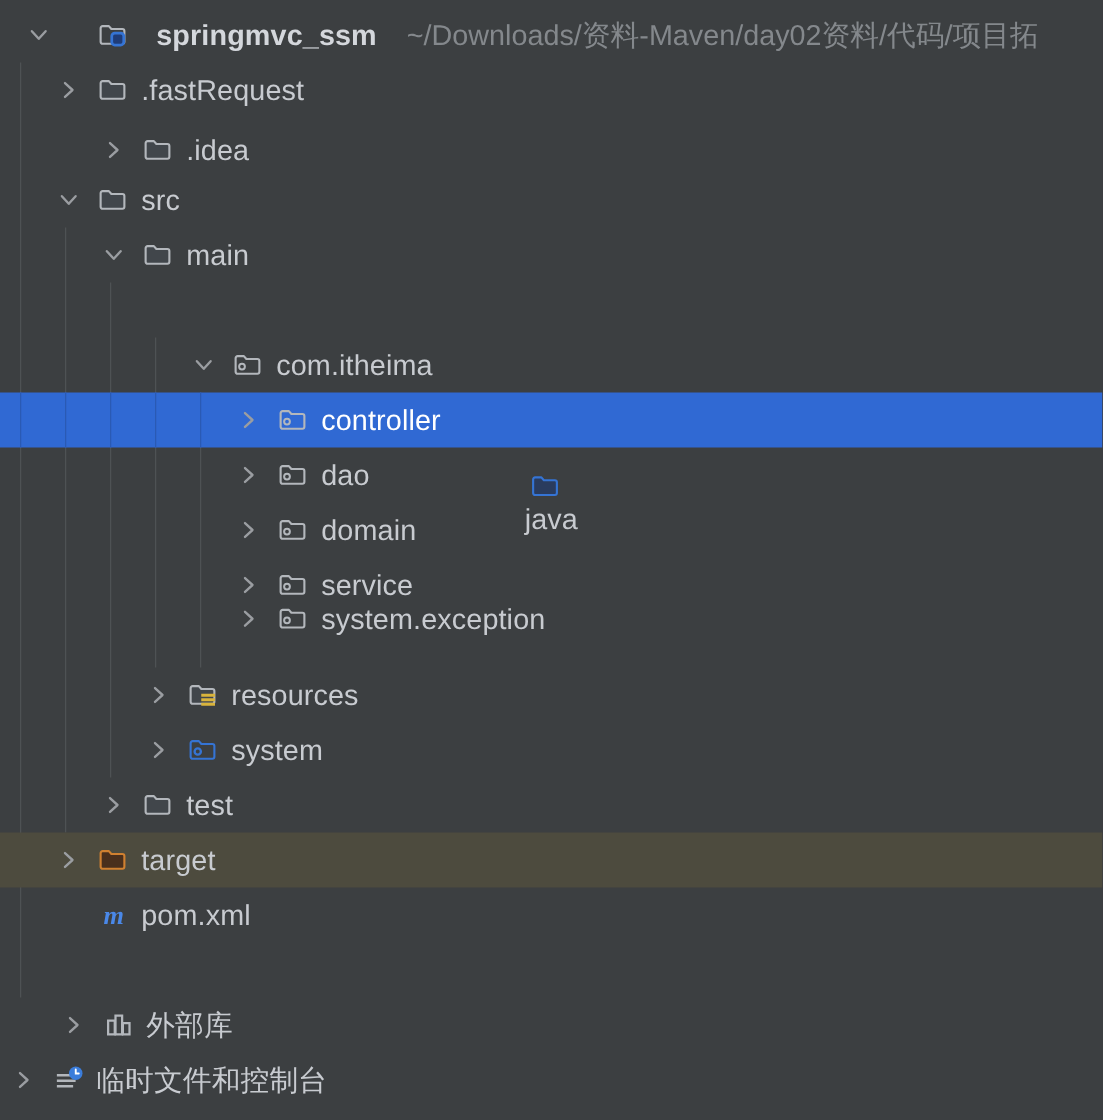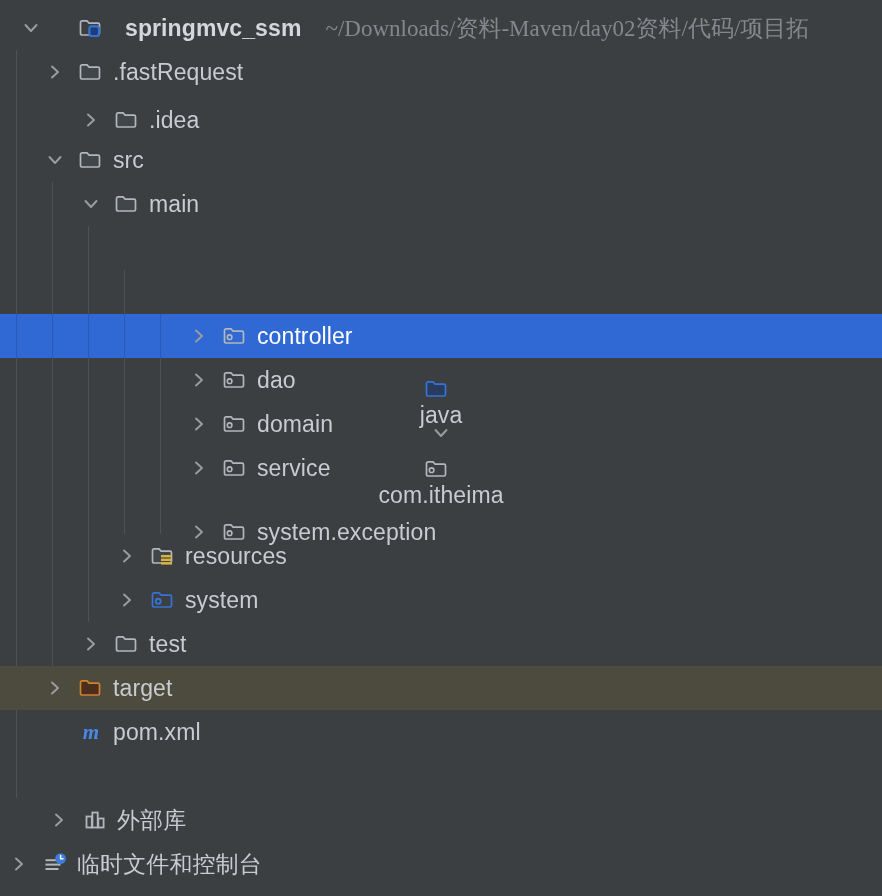--- a/index.html
+++ b/index.html
@@ -72,21 +72,20 @@
   }
   .row.selected .label { color: #ffffff; }
   .label.root {
     font-weight: bold;
     color: #d4d7dc;
   }
   .path {
     font-size: 23px;
     color: #84888c;
     margin-left: 12px;
-    font-family: Liberation Serif, serif;
   }
   .label.cjk { font-family: "DejaVu Sans", "Liberation Sans", sans-serif; }
 </style>
 </head>
 <body>
 
 <div id="tree">
   <div class="guides">
       <div class="guide" style="left: 16px; top: 50px; height: 748px;"></div>
       <div class="guide" style="left: 52px; top: 182px; height: 484px;"></div>
@@ -179,21 +178,21 @@
         </svg>
       </div>
       <div style="flex: 0 0 12px;"></div>
       <div class="icon">
         <svg width="26" height="26" viewBox="0 0 26 26">
           <path d="M2.5 7.5 A1.6 1.6 0 0 1 4.1 5.9 h5.0 l2.0 2.3 h8.8 A1.6 1.6 0 0 1 21.5 9.8 v8.6 A1.6 1.6 0 0 1 19.9 20 H4.1 A1.6 1.6 0 0 1 2.5 18.4 Z" fill="#2a3c5e" stroke="#3574d4" stroke-width="1.7" stroke-linejoin="round"></path>
         </svg>
       </div>
       <span class="label">java</span>
     </div>
-    <div class="row" style="top: 270px; flex-direction: column;">
+    <div class="row" style="top: 270px;">
       <div style="flex: 0 0 152px;"></div>
       <div class="chev">
         <svg width="22" height="22" viewBox="0 0 22 22">
           <path d="M5.5 8 L11 14 L16.5 8" fill="none" stroke="#9a9da1" stroke-width="1.9" stroke-linecap="round" stroke-linejoin="round"></path>
         </svg>
       </div>
       <div style="flex: 0 0 12px;"></div>
       <div class="icon">
         <svg width="26" height="26" viewBox="0 0 26 26">
           <path d="M2.5 7.5 A1.6 1.6 0 0 1 4.1 5.9 h5.0 l2.0 2.3 h8.8 A1.6 1.6 0 0 1 21.5 9.8 v8.6 A1.6 1.6 0 0 1 19.9 20 H4.1 A1.6 1.6 0 0 1 2.5 18.4 Z" fill="none" stroke="#b3b7bc" stroke-width="1.7" stroke-linejoin="round"></path>
@@ -264,21 +263,21 @@
       </div>
       <div style="flex: 0 0 12px;"></div>
       <div class="icon">
         <svg width="26" height="26" viewBox="0 0 26 26">
           <path d="M2.5 7.5 A1.6 1.6 0 0 1 4.1 5.9 h5.0 l2.0 2.3 h8.8 A1.6 1.6 0 0 1 21.5 9.8 v8.6 A1.6 1.6 0 0 1 19.9 20 H4.1 A1.6 1.6 0 0 1 2.5 18.4 Z" fill="none" stroke="#b3b7bc" stroke-width="1.7" stroke-linejoin="round"></path>
           <circle cx="7.6" cy="14.2" r="2.3" fill="none" stroke="#b3b7bc" stroke-width="1.6"></circle>
         </svg>
       </div>
       <span class="label">service</span>
     </div>
-    <div class="row" style="top: 510px;">
+    <div class="row" style="top: 473px;">
       <div style="flex: 0 0 188px;"></div>
       <div class="chev">
         <svg width="22" height="22" viewBox="0 0 22 22">
           <path d="M8 5.5 L14 11 L8 16.5" fill="none" stroke="#9a9da1" stroke-width="1.9" stroke-linecap="round" stroke-linejoin="round"></path>
         </svg>
       </div>
       <div style="flex: 0 0 12px;"></div>
       <div class="icon">
         <svg width="26" height="26" viewBox="0 0 26 26">
           <path d="M2.5 7.5 A1.6 1.6 0 0 1 4.1 5.9 h5.0 l2.0 2.3 h8.8 A1.6 1.6 0 0 1 21.5 9.8 v8.6 A1.6 1.6 0 0 1 19.9 20 H4.1 A1.6 1.6 0 0 1 2.5 18.4 Z" fill="none" stroke="#b3b7bc" stroke-width="1.7" stroke-linejoin="round"></path>

